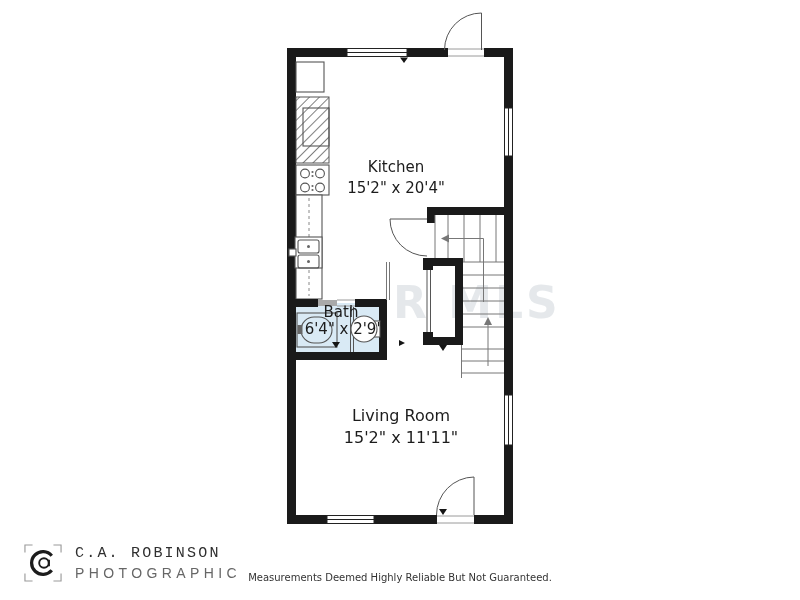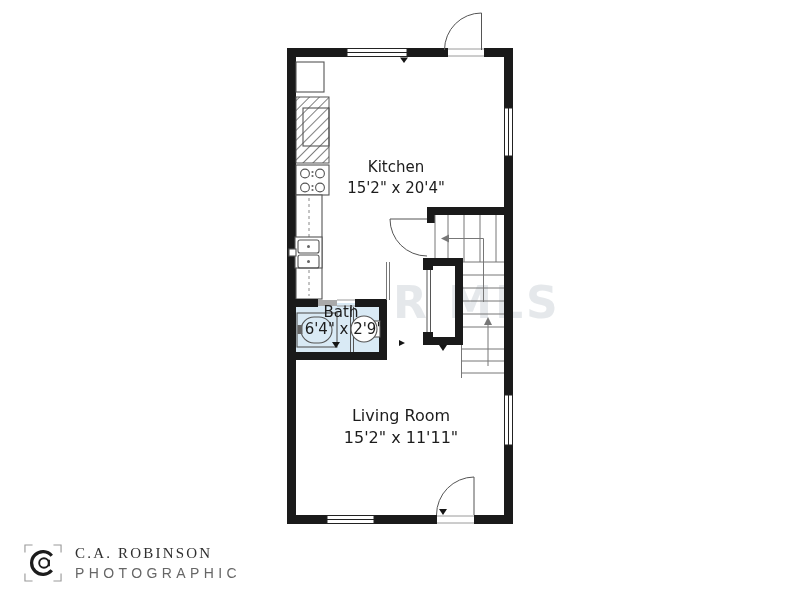--- a/index.html
+++ b/index.html
@@ -23,21 +23,21 @@
   .bathfill{fill:var(--bath_fill);}
   .marker{fill:#151515;}
   .room-name{font-size:15px;fill:#1c1c1c;text-anchor:middle;}
   .room-dims{font-size:15px;fill:#1c1c1c;text-anchor:middle;}
   .lr-name,.lr-dims{font-size:16px;}
   .wm{font-size:44px;font-weight:bold;fill:var(--watermark);opacity:.5;
       letter-spacing:3px;text-anchor:start;}
   .logo{position:absolute;left:24px;top:544px;display:flex;align-items:center;}
   .logo-icon{position:relative;width:38px;height:38px;margin-right:13px;}
   .logo-text{display:flex;flex-direction:column;}
-  .logo-company{font-family:Liberation Serif, serif;font-size:15px;
+  .logo-company{font-family:Liberation Mono, monospace;font-size:15px;
     letter-spacing:2.2px;color:#2f2f2f;font-weight:500;white-space:nowrap;}
   .logo-tagline{font-family:"Liberation Sans",sans-serif;font-size:14px;
     letter-spacing:4.4px;color:#666;margin-top:3px;white-space:nowrap;}
   .disclaimer{position:absolute;left:0;right:0;top:572px;text-align:center;
     font-size:10px;color:#333;}
 </style>
 </head>
 <body>
 
 <div class="page">
@@ -246,14 +246,15 @@
         <circle cx="21" cy="20" r="5" stroke="#1c1c1c" stroke-width="2" fill="none"></circle>
         <line x1="26.3" y1="16.5" x2="26.3" y2="23.5" stroke="#1c1c1c" stroke-width="2"></line>
       </svg>
     </div>
     <div class="logo-text">
       <span class="logo-company">C.A. ROBINSON</span>
       <span class="logo-tagline">PHOTOGRAPHIC</span>
     </div>
   </div>
 
+  <div class="disclaimer">Measurements Deemed Highly Reliable But Not Guaranteed.</div>
 
 </div>
 
 </body></html>

